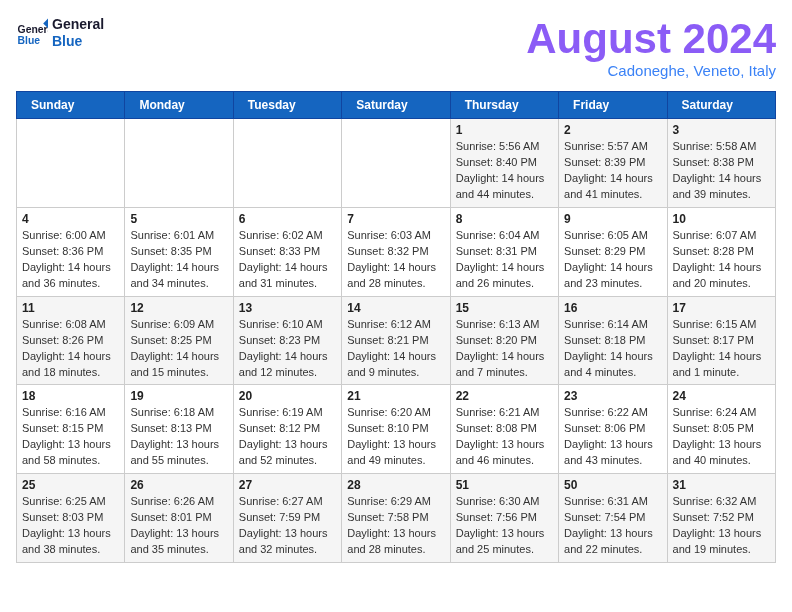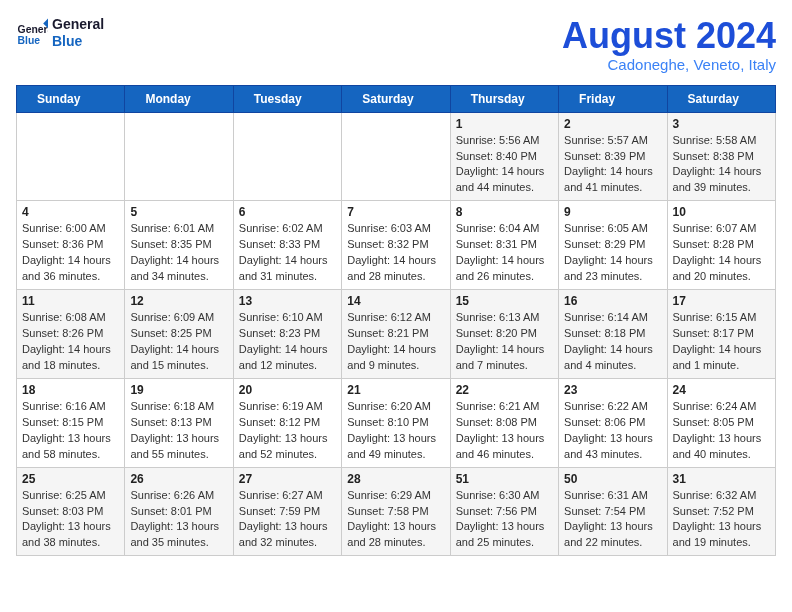--- a/index.html
+++ b/index.html
@@ -29,40 +29,40 @@
     }
     .logo-blue { color: #1565c0; }
     .logo-icon {
       width: 32px;
       height: 32px;
     }
     .title-block {
       text-align: right;
     }
     .month-title {
-      font-size: 36px;
+      font-size: 42px;
       font-weight: bold;
-      color: #1d4ed8;
+      color: #8b5cf6;
       line-height: 1.1;
     }
     .location {
       font-size: 15px;
       color: #3b82f6;
     }
     table {
       width: 100%;
       border-collapse: collapse;
       font-size: 10.5px;
     }
     thead tr {
       background-color: #1565c0;
       color: #fff;
     }
     thead th {
-      padding: 6px 20px;
+      padding: 6px 14px;
       text-align: left;
       font-size: 12px;
       font-weight: 600;
       border: 1px solid #1045a0;
     }
     tbody tr {
       vertical-align: top;
     }
     tbody td {
       border: 1px solid #ccc;

